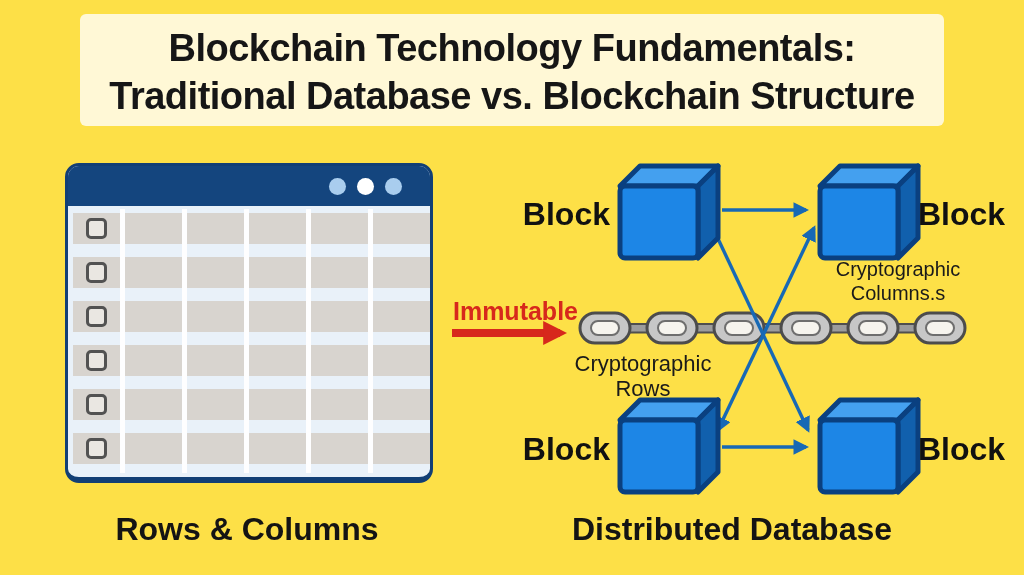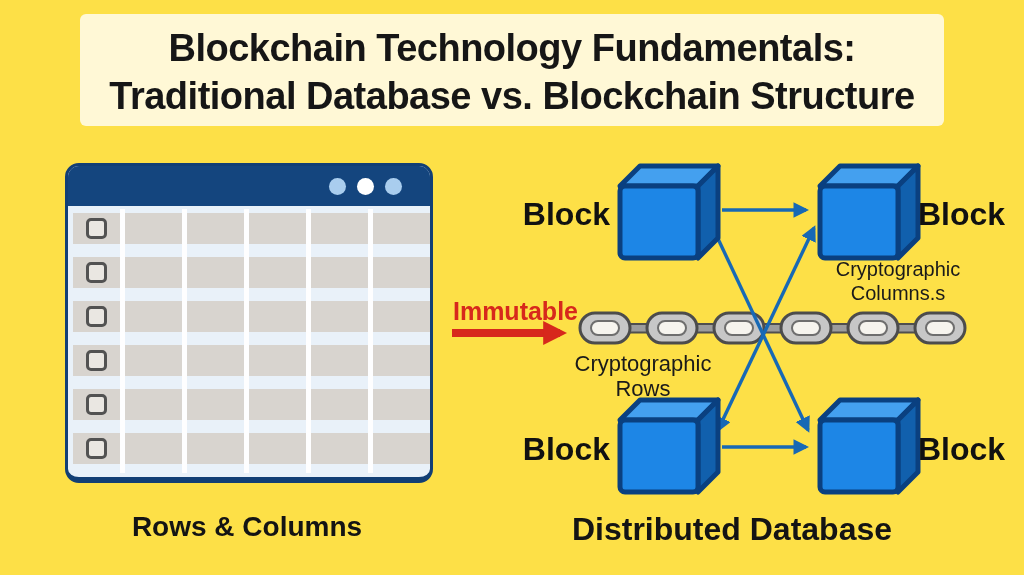--- a/index.html
+++ b/index.html
@@ -23,21 +23,21 @@
   .table-area { position:relative; height:271px; padding:7px 0 0 5px; }
   .stripe { position:absolute; top:3px; bottom:4px; width:5px; background:rgba(255,255,255,.92); z-index:2; }
   .trow { position:relative; display:flex; column-gap:5px; height:31px; margin-bottom:13px; z-index:1; }
   .cbcell { width:47px; height:31px; background:#d8d4cf; display:flex; align-items:center; }
   .checkbox { width:21px; height:21px; margin-left:13px; background:#eae7e2;
     border:3px solid #525252; border-radius:5px; }
   .cell { width:57px; height:31px; background:#d8d4cf; }
 
   
   .caption { position:absolute; font-weight:bold; color:#141414; text-align:center; }
-  .cap-left  { left:97px;  top:511px; width:300px; font-size:28px; }
+  .cap-left  { left:97px;  top:511px; width:300px; font-size:32px; }
   .cap-right { left:562px; top:511px; width:340px; font-size:32px; }
   .block-label { position:absolute; font-weight:bold; font-size:32px; color:#111; width:112px; }
   .bl-tl { left:498px; top:196px; text-align:right; }
   .bl-tr { left:918px; top:196px; text-align:left; }
   .bl-bl { left:498px; top:431px; text-align:right; }
   .bl-br { left:918px; top:431px; text-align:left; }
   .immutable { position:absolute; left:448px; top:297px; width:130px;
     font-weight:bold; font-size:25px; color:#d7281c;text-align:right; }
   .chain-note { position:absolute; left:563px; top:351px; width:160px; text-align:center;
     font-size:22px; line-height:25px; font-weight:500; color:#1a1a1a; }

